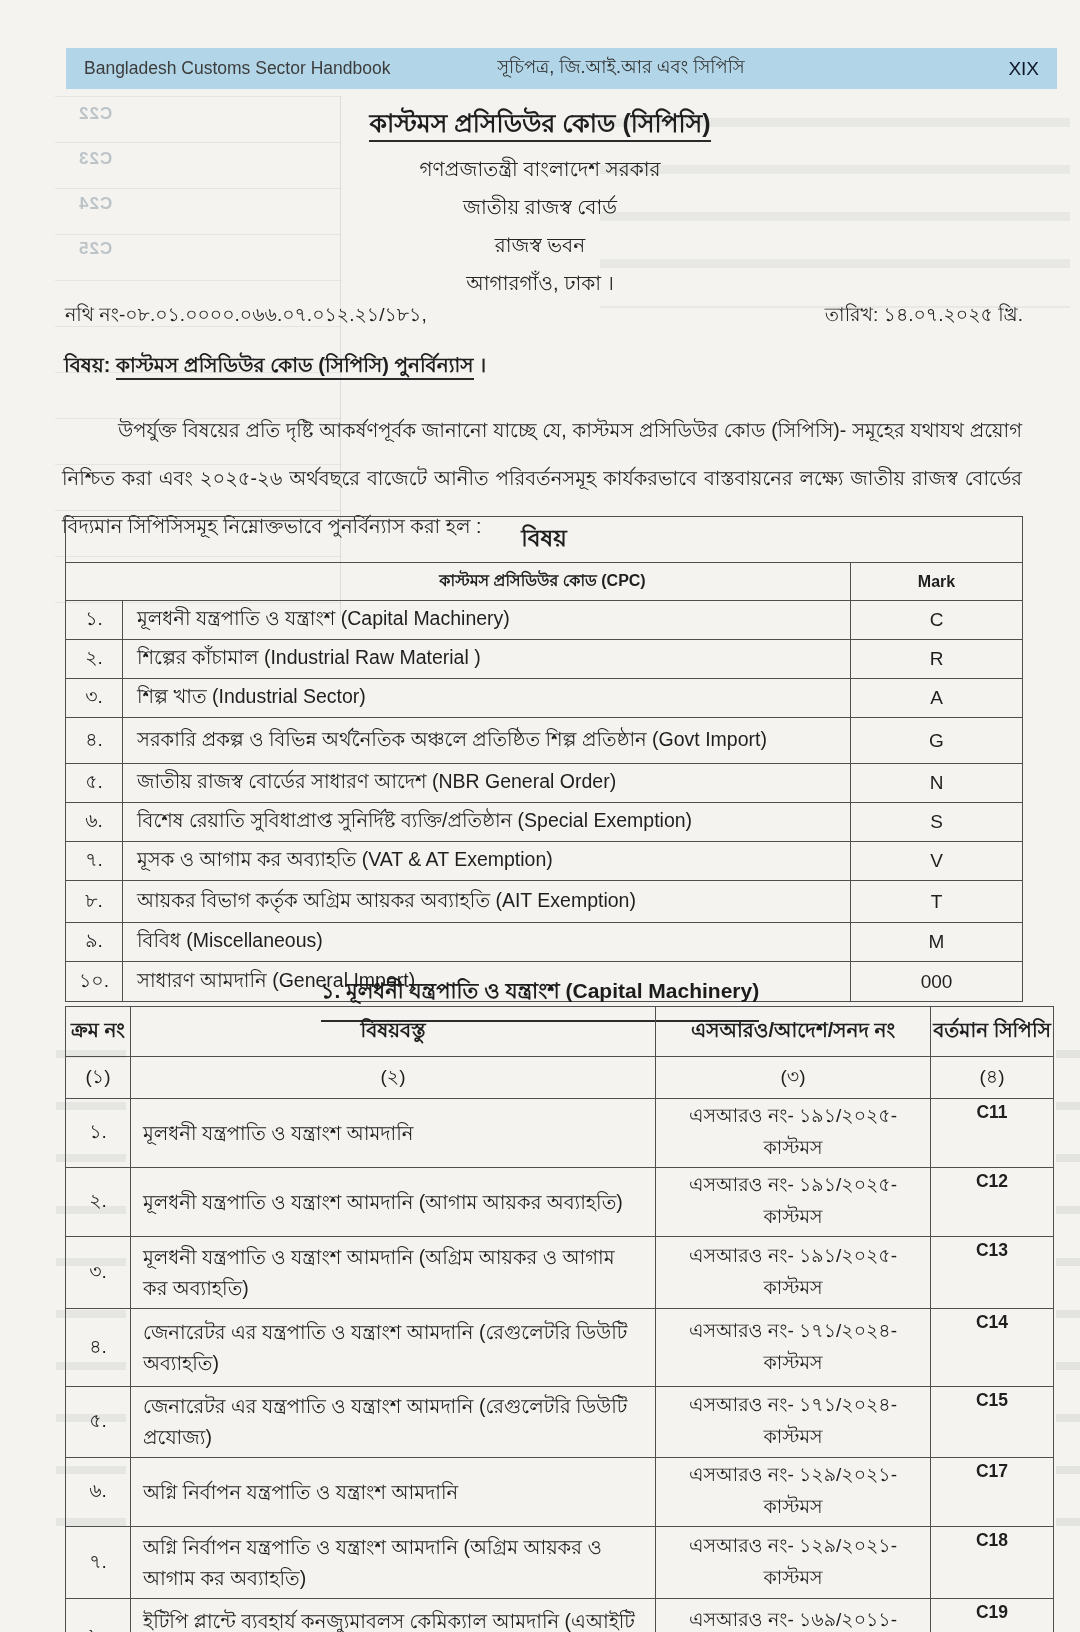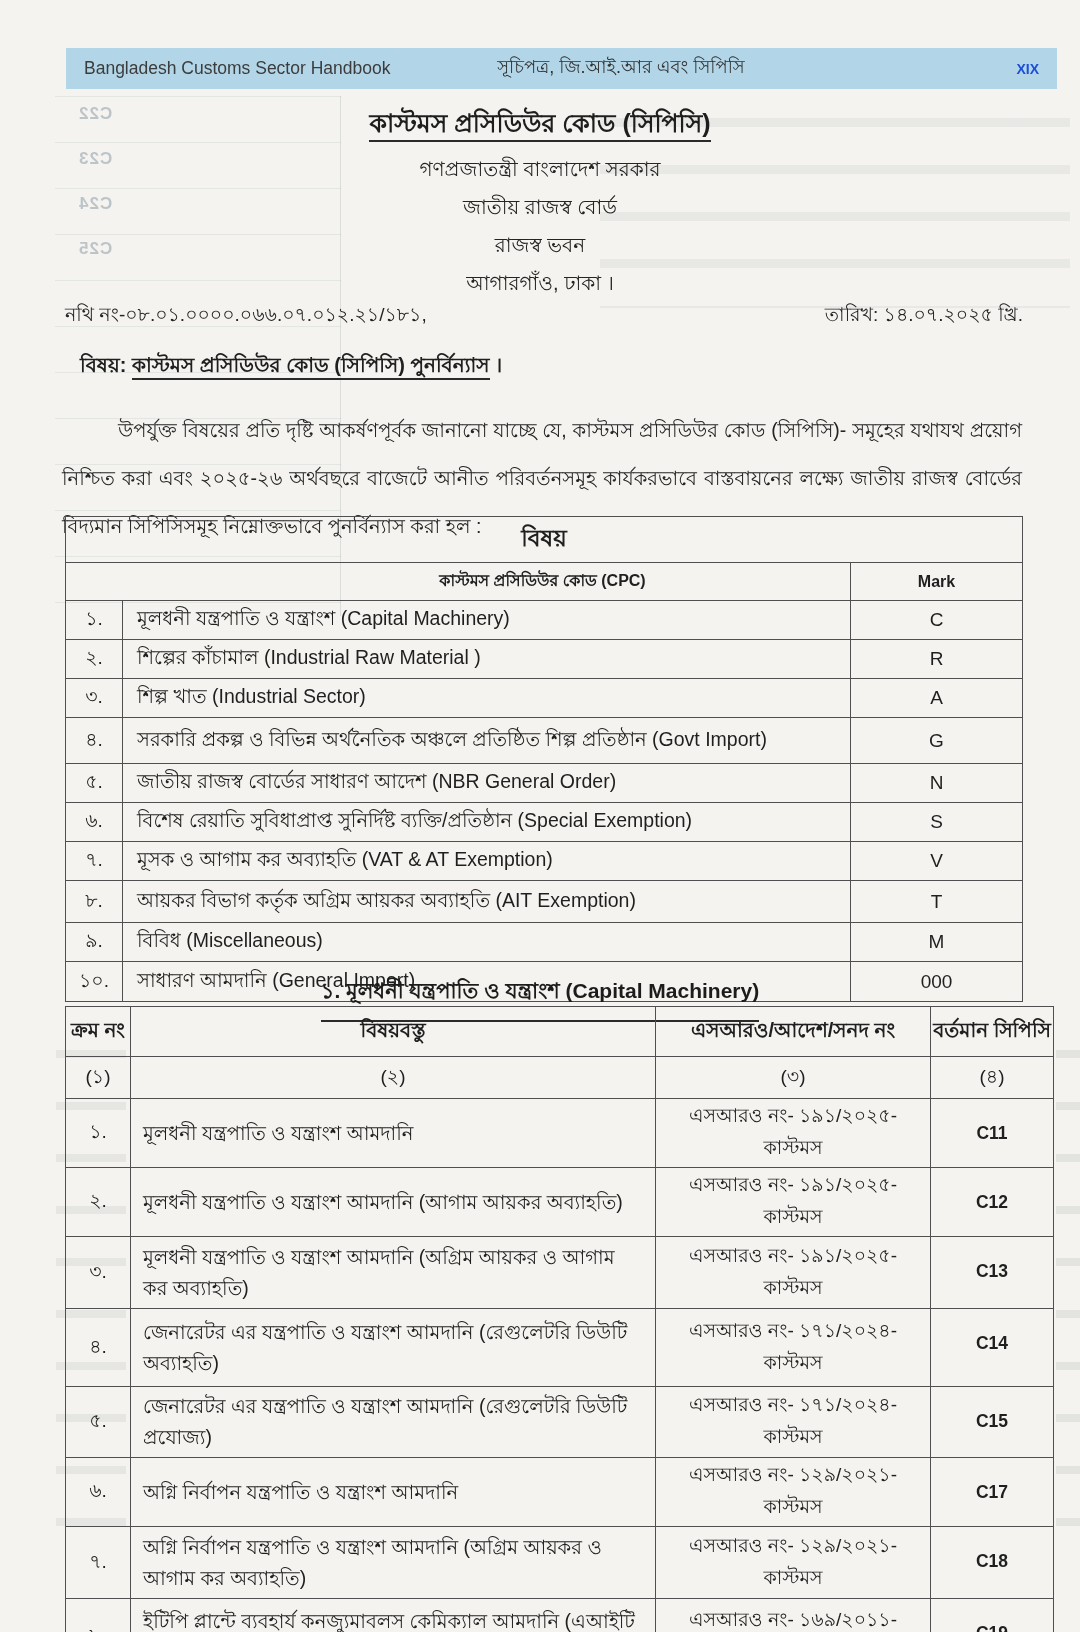--- a/index.html
+++ b/index.html
@@ -48,39 +48,39 @@
   .header-bar{
     position:absolute;left:66px;top:48px;width:991px;height:41px;
     display:flex;align-items:center;
     padding:0 18px;box-sizing:border-box;
   }
   .header-left{font-size:17.5px;color:#3c3c3c;}
   .header-center{
     position:absolute;left:56%;transform:translateX(-50%);
     font-size:18px;color:#303030;
   }
-  .header-right{margin-left:auto;font-size:14px;font-weight:bold;color:#1d4ed8;}
+  .header-right{margin-left:auto;font-size:19px;font-weight:normal;color:#0f172a;}
 
   
   .doc-title{
     position:absolute;top:104px;left:0;width:1080px;text-align:center;
     font-size:25px;font-weight:bold;color:#1e1e1e;
   }
   .doc-title span{border-bottom:2.5px solid #2a2a2a;padding-bottom:3px;}
   .org-block{
     position:absolute;top:150px;left:0;width:1080px;text-align:center;
     font-size:20px;line-height:38px;color:#242424;
   }
   .meta-row{
     position:absolute;top:300px;left:65px;width:958px;
     display:flex;justify-content:space-between;
     font-size:19px;color:#242424;
   }
   .subject-line{
-    position:absolute;top:350px;left:80px;
+    position:absolute;top:350px;left:64px;
     font-size:20px;font-weight:bold;color:#1f1f1f;
   }
   .subject-line .u{border-bottom:2px solid #2a2a2a;padding-bottom:2px;}
   .body-paragraph{
     position:absolute;top:406px;left:62px;width:960px;
     font-size:19.5px;line-height:48px;text-align:justify;
     text-indent:56px;color:#242424;
   }
 
   
@@ -110,21 +110,21 @@
 
   .cm-table{position:absolute;top:1006px;left:65px;width:988px;}
   .cm-table th{font-size:20px;font-weight:bold;height:50px;text-align:center;}
   .cm-table .t2-idx td{height:42px;text-align:center;font-size:19px;}
   .cm-table td.sl{text-align:center;font-size:19px;vertical-align:middle;}
   .cm-table td.subj{padding:4px 12px;font-size:19.5px;line-height:31px;
       text-align:left;vertical-align:middle;border-radius:19px;}
   .cm-table td.sro{text-align:center;font-size:19px;vertical-align:middle;
       padding:2px 6px;}
   .cm-table td.cpc{text-align:center;font-size:17.5px;font-weight:bold;
-      vertical-align:top;padding-top:24px;font-family:"Liberation Sans",sans-serif;}
+      vertical-align:top;padding-top:3px;font-family:"Liberation Sans",sans-serif;}
   .cm-table tr.h36 td{height:36px;}
   .cm-table tr.h72 td{height:72px;}
   .cm-table tr.h78 td{height:78px;}
   .cm-table tr.h76 td{height:76px;}
 </style>
 </head>
 <body>
 
 <div class="sheet">
 

